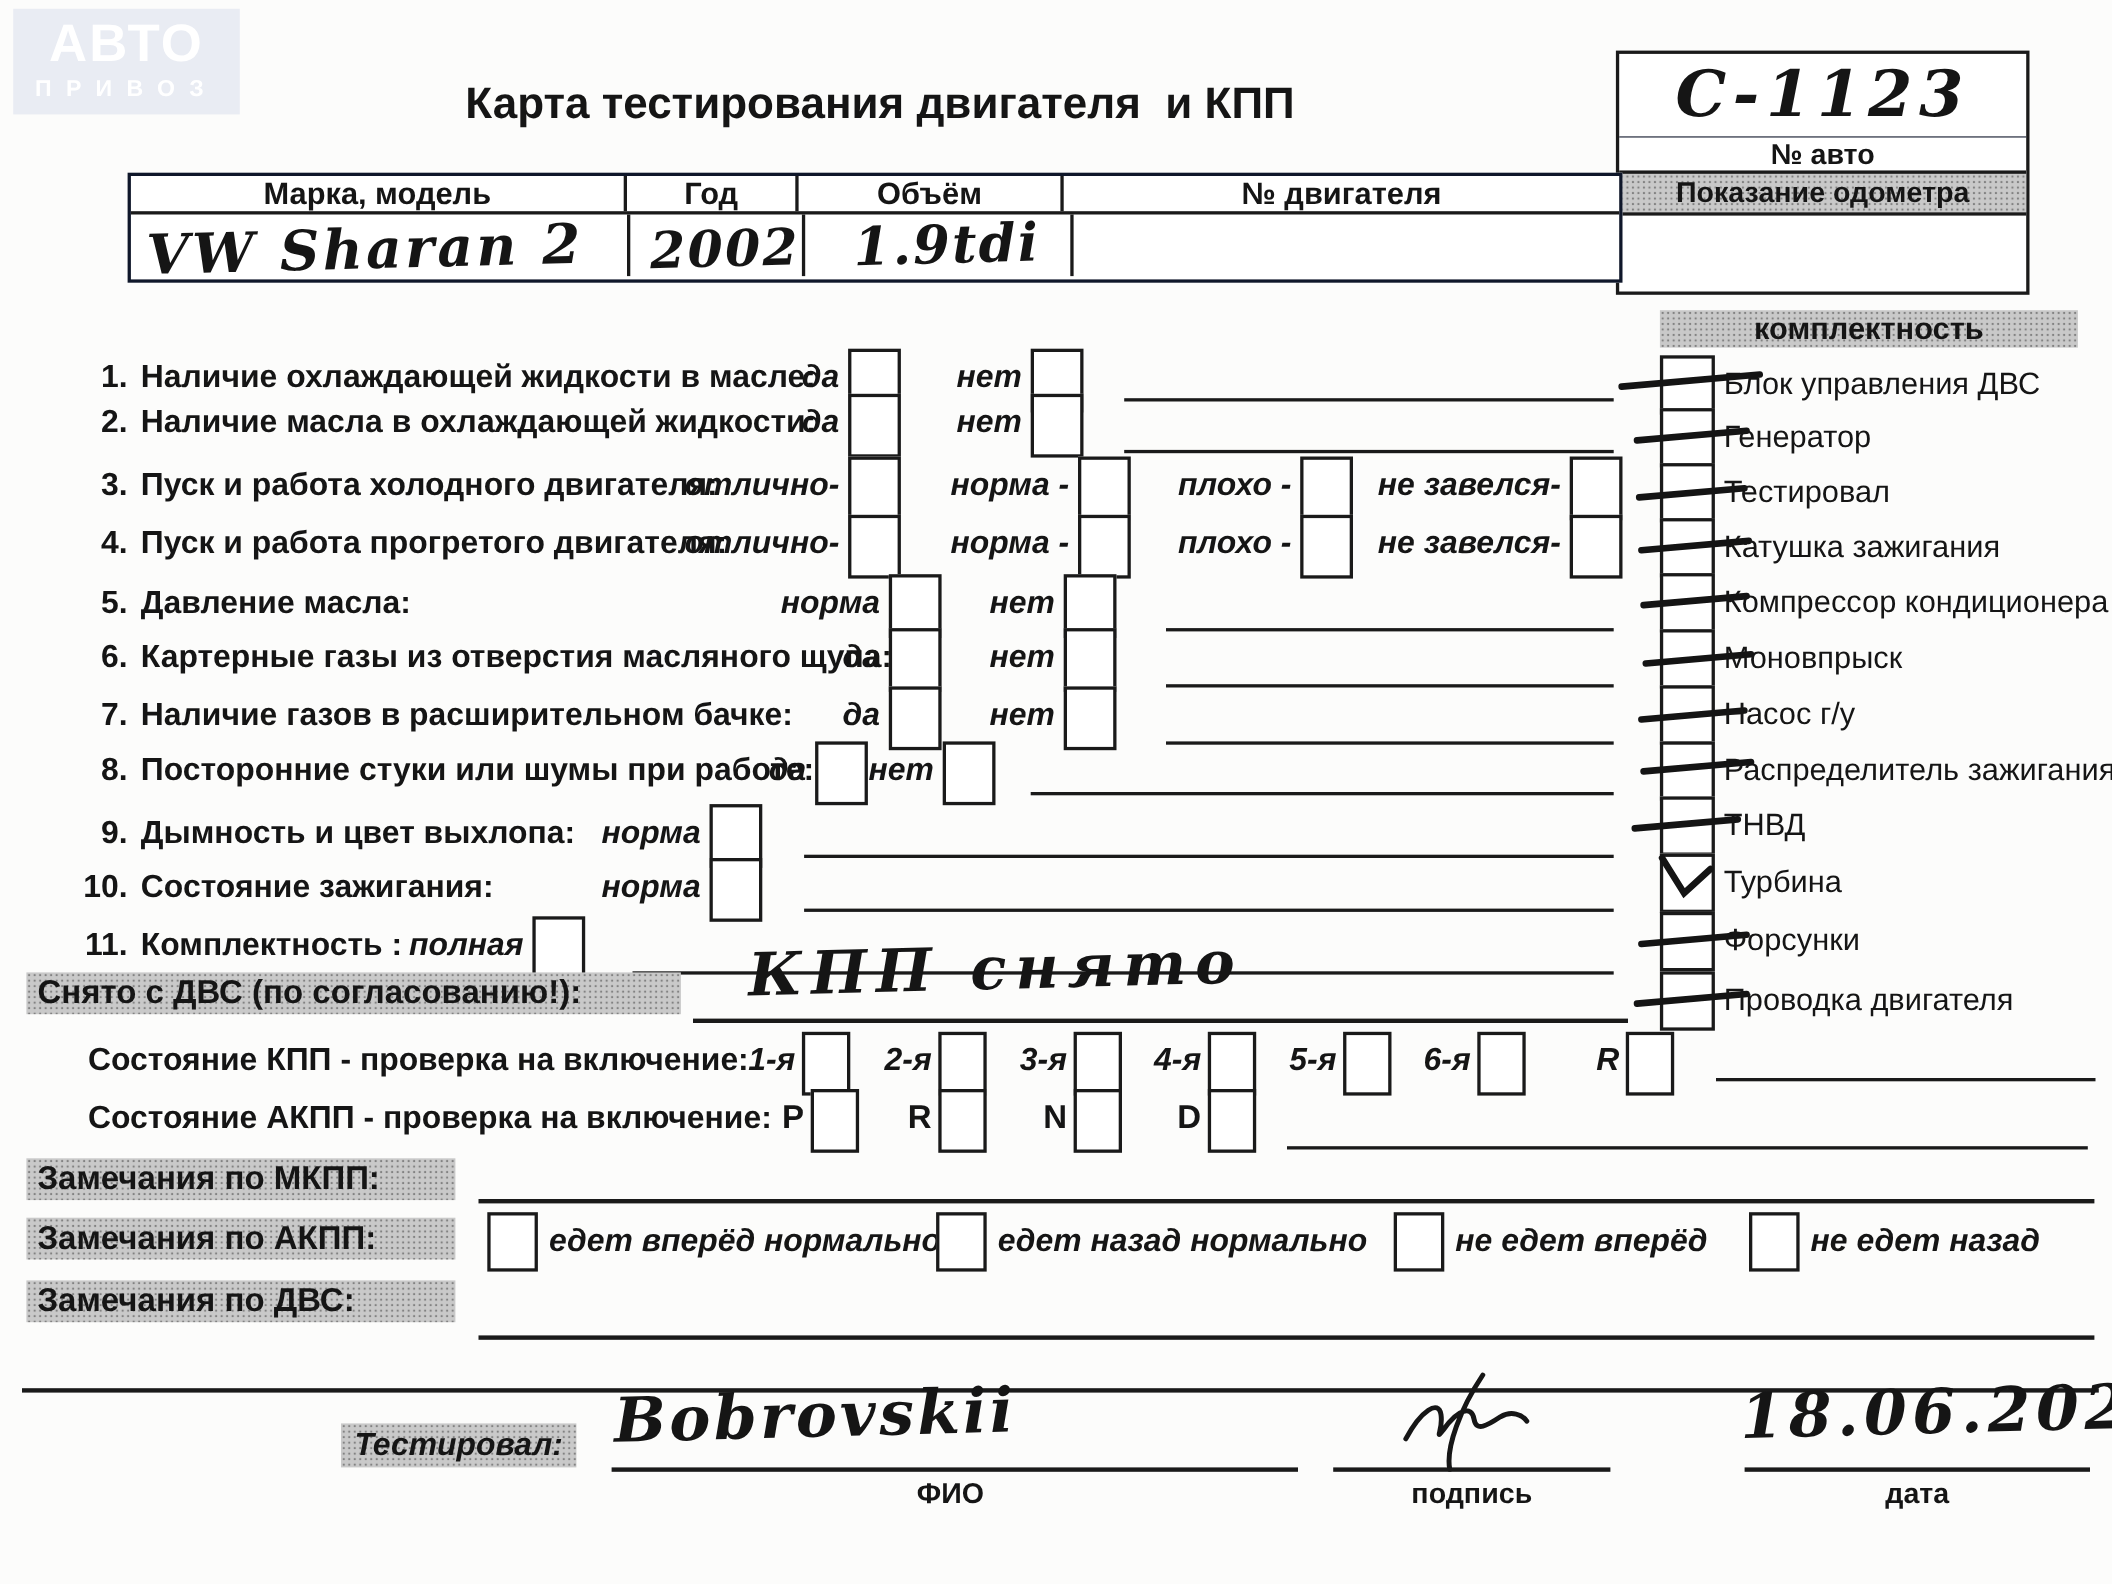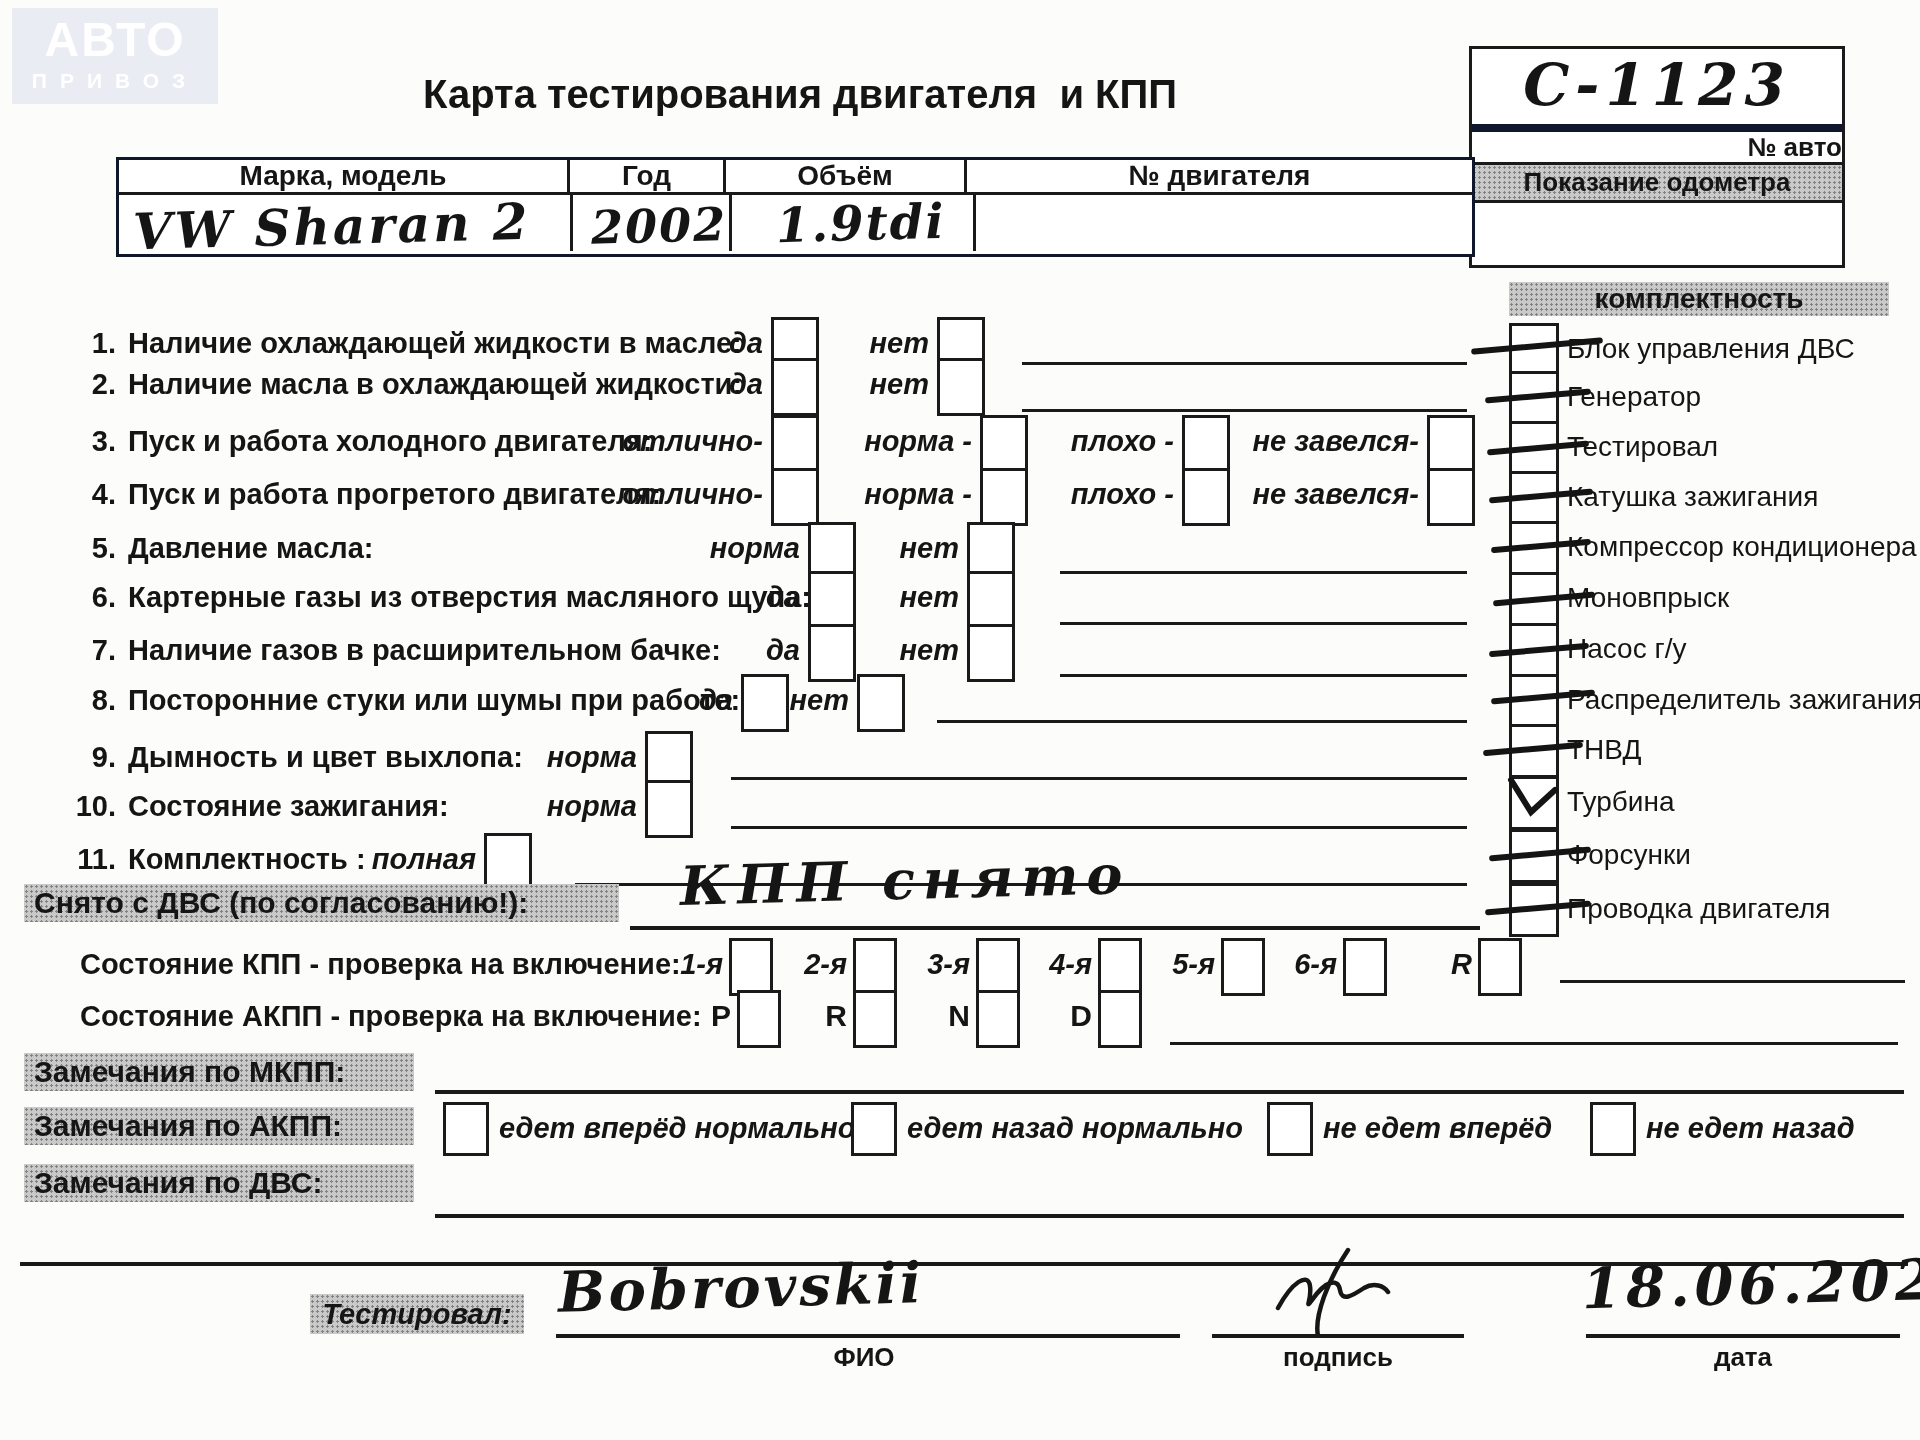--- a/index.html
+++ b/index.html
@@ -42,21 +42,21 @@
     <div style="font-weight:bold;font-size:48px;color:#ffffff;letter-spacing:2px;margin-top:4px;">АВТО</div>
     <div style="font-weight:bold;font-size:21px;color:#ffffff;letter-spacing:13px;margin-top:2px;">ПРИВОЗ</div>
   </div>
 
   <div class="title" style="left:320px;top:72px;width:960px;">Карта тестирования двигателя  и КПП</div>
 
   <div class="abs" style="left:1469px;top:46px;width:370px;height:216px;border:3px solid #1a1a1a;background:#fff;">
     <div style="height:75px;text-align:center;">
       <span class="hw" style="position:relative;font-size:58px;letter-spacing:6px;top:2px;">C-1123</span>
     </div>
-    <div style="height:30px;border-top:8px solid #0f172a;text-align:right;font-weight:bold;font-size:26px;line-height:30px;">№ авто</div>
+    <div style="height:30px;border-top:1px solid #0f172a;text-align:center;font-weight:bold;font-size:26px;line-height:30px;">№ авто</div>
     <div class="shade" style="height:35px;border-top:3px solid #1a1a1a;text-align:center;font-weight:bold;font-size:26px;line-height:35px;">Показание одометра</div>
     <div style="height:64px;border-top:3px solid #1a1a1a;"></div>
   </div>
 
   <div class="abs" style="left:116px;top:157px;width:1353px;height:94px;border:3px solid #0f172a;background:#fff;">
     <div style="display:flex;height:32px;border-bottom:3px solid #1a1a1a;">
       <div class="vcell" style="width:451px;border-right:3px solid #1a1a1a;line-height:32px;">Марка, модель</div>
       <div class="vcell" style="width:156px;border-right:3px solid #1a1a1a;line-height:32px;">Год</div>
       <div class="vcell" style="width:241px;border-right:3px solid #1a1a1a;line-height:32px;">Объём</div>
       <div class="vcell" style="flex:1;line-height:32px;">№ двигателя</div>

